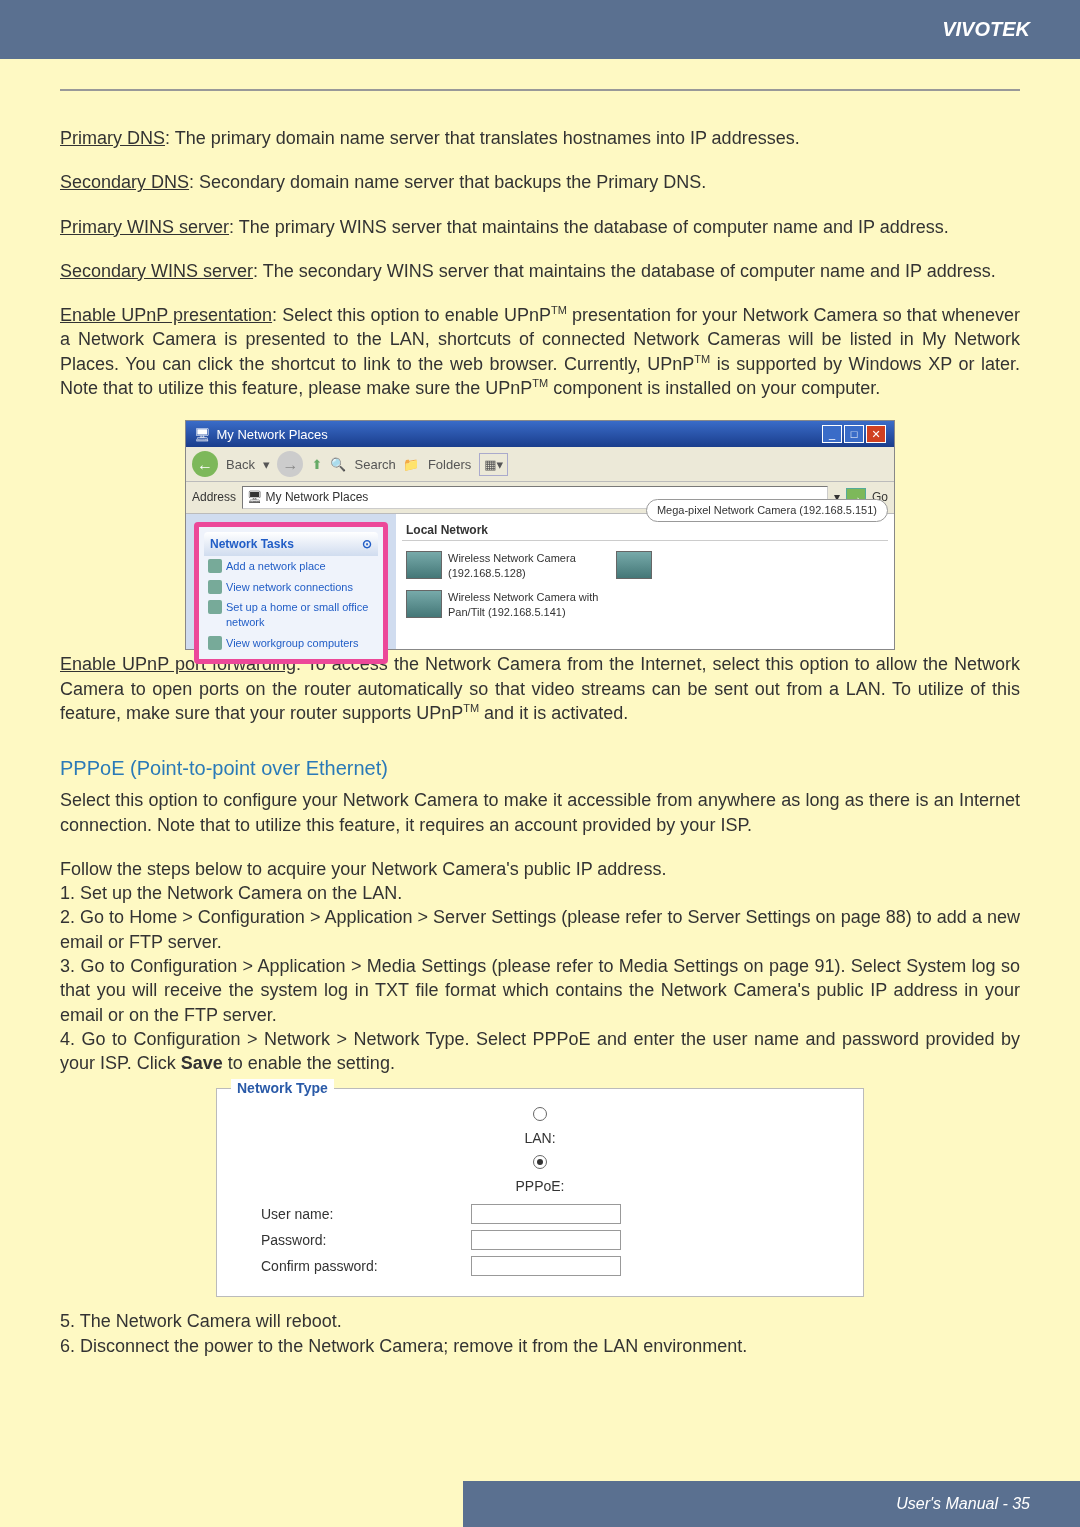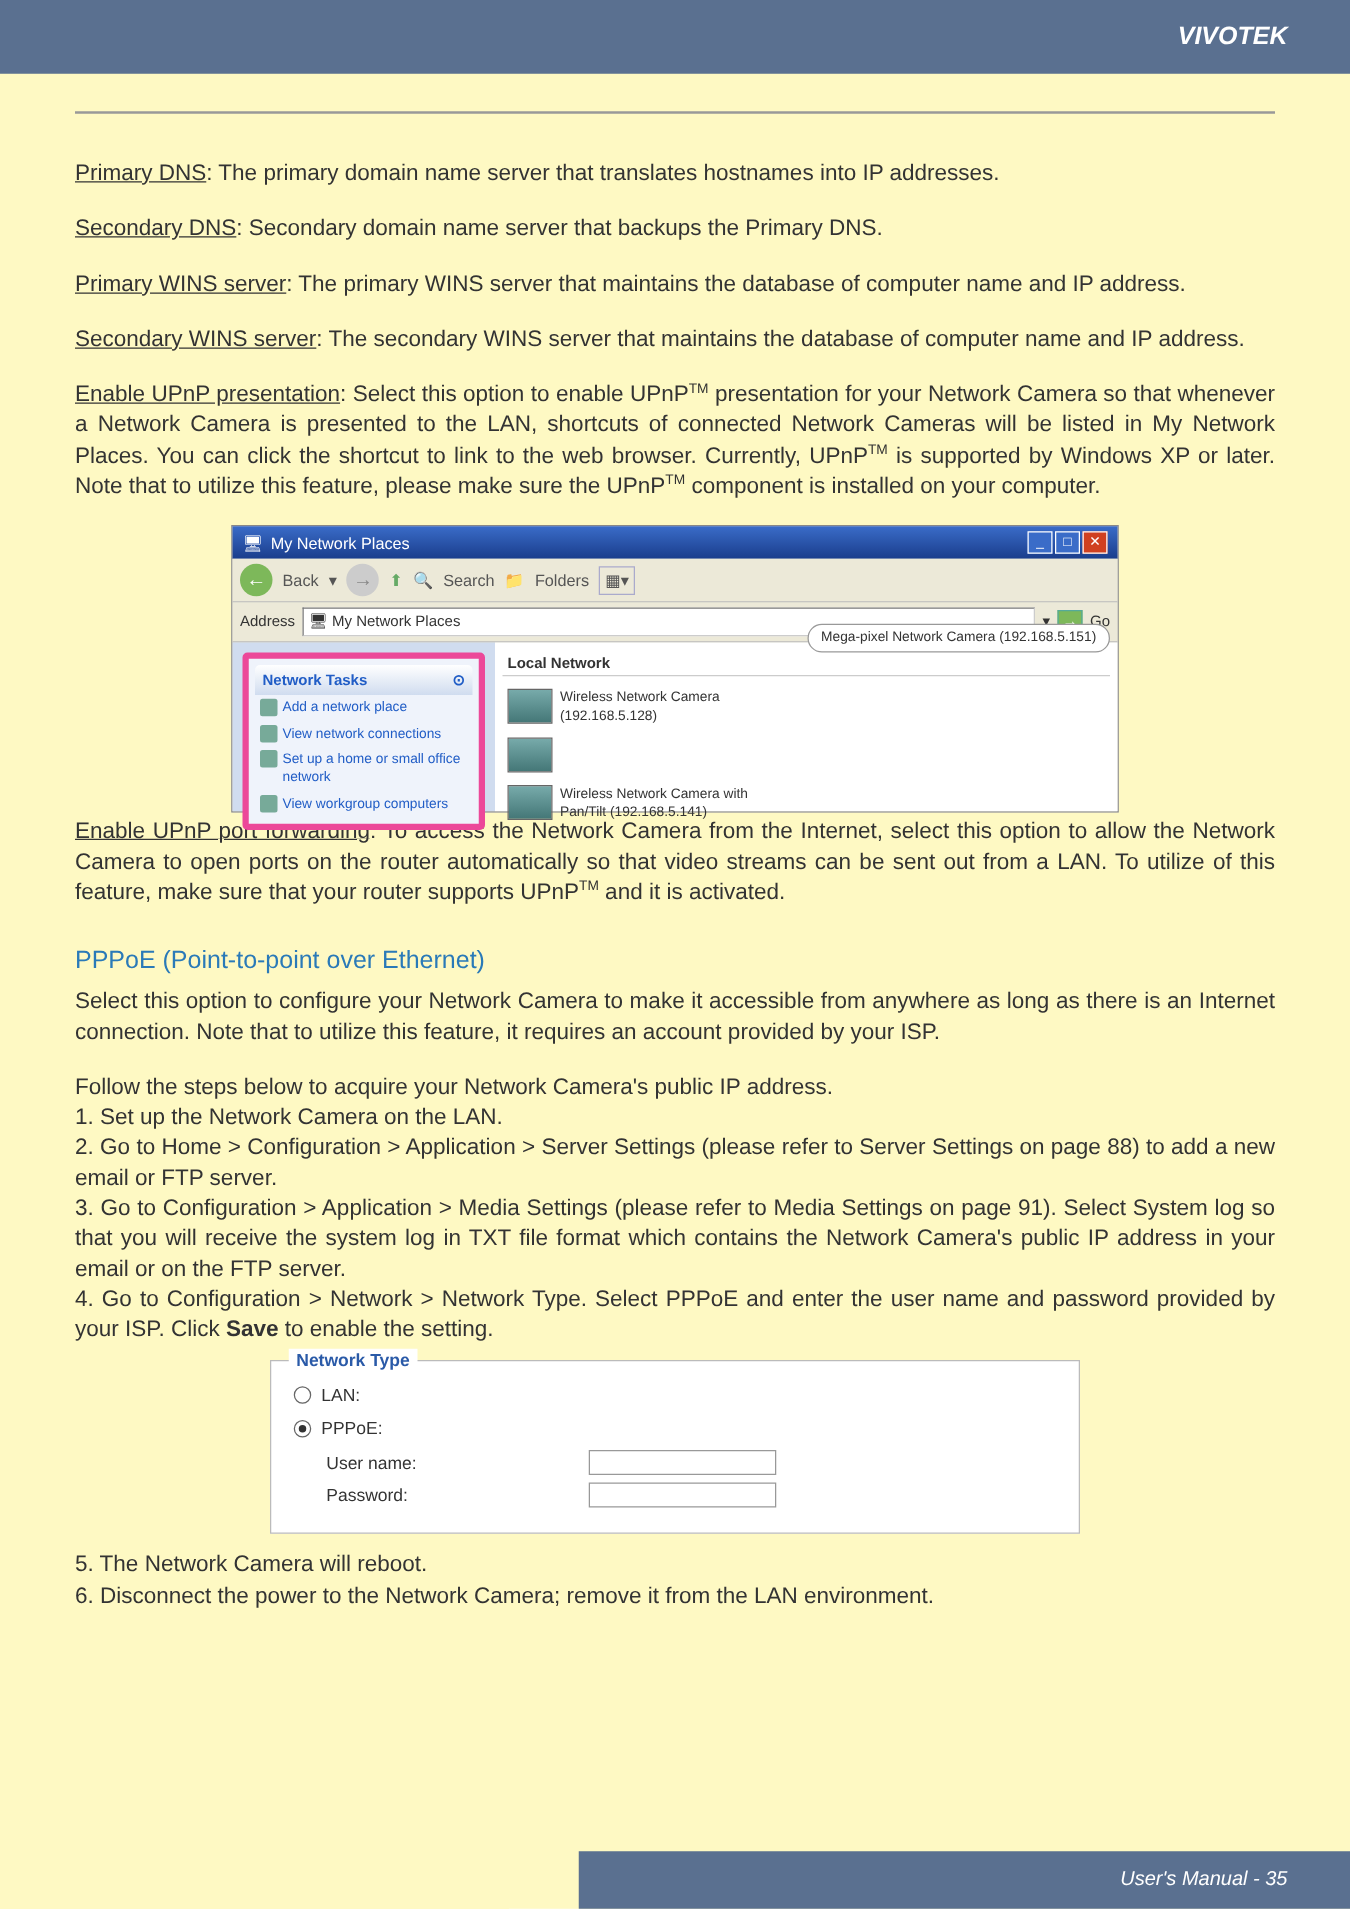--- a/index.html
+++ b/index.html
@@ -29,30 +29,30 @@
 .addr-input { flex: 1; background: #fff; border: 1px inset #ccc; padding: 2px 4px; }
 .go-btn { background: #7db85a; color: #fff; width: 20px; height: 18px; display: flex; align-items: center; justify-content: center; border: 1px solid #5a9; }
 .main-area { display: flex; height: 135px; }
 .sidebar { width: 210px; background: #d0dcef; padding: 8px; }
 .sidebar-box { background: #eff3fb; border: 5px solid #ec4899; border-radius: 4px; padding: 5px; }
 .sidebar-title { background: linear-gradient(180deg, #fff, #d0dcef); color: #215dc6; font-weight: bold; padding: 4px 6px; display: flex; justify-content: space-between; align-items: center; font-size: 12px; border-radius: 4px 4px 0 0; }
 .sidebar-item { color: #215dc6; font-size: 11px; padding: 3px 4px 3px 22px; position: relative; }
 .sidebar-item::before { content: ""; position: absolute; left: 4px; top: 3px; width: 14px; height: 14px; background: #7a9; border-radius: 2px; }
 .content-area { flex: 1; background: #fff; padding: 6px; }
 .content-header { font-weight: bold; font-size: 12px; padding: 2px 4px; border-bottom: 1px solid #ccc; }
-.items-row { display: flex; gap: 10px; padding: 10px 4px; flex-direction: column; }
+.items-row { display: flex; gap: 10px; padding: 10px 4px; }
 .item { display: flex; align-items: flex-start; gap: 6px; font-size: 11px; width: 200px; }
 .cam-icon { width: 36px; height: 28px; background: linear-gradient(180deg, #7aa 0%, #477 100%); border: 1px solid #666; position: relative; flex-shrink: 0; }
 .callout { position: absolute; right: 6px; top: 78px; background: #fff; border: 1px solid #999; border-radius: 18px; padding: 3px 10px; font-size: 11px; color: #333; }
 .pppoe-heading { color: #2a7ab8; font-size: 20px; margin-top: 30px; margin-bottom: 6px; }
 .steps { margin-bottom: 12px; }
 .step { text-align: justify; }
 .screenshot2 { width: 648px; margin: 4px auto 12px auto; border: 1px solid #bbb; background: #fff; padding: 10px 18px 14px 18px; position: relative; }
 .fieldset-label { position: absolute; top: -10px; left: 14px; background: #fff; color: #2a5aa8; font-size: 14px; padding: 0 6px; font-weight: bold; }
-.radio-row { display: flex; align-items: center; gap: 8px; margin: 8px 0; font-size: 14px; color: #333; }
+.radio-row { display: flex; align-items: center; gap: 8px; margin: 8px 0; font-size: 14px; color: #333; flex-direction: column; }
 .radio { width: 14px; height: 14px; border: 1px solid #666; border-radius: 50%; display: inline-flex; align-items: center; justify-content: center; }
 .radio.sel::after { content: ""; width: 6px; height: 6px; border-radius: 50%; background: #333; }
 .field-row { display: flex; align-items: center; margin: 6px 0 6px 26px; font-size: 14px; }
 .field-label { width: 210px; color: #333; }
 .field-input { width: 150px; height: 20px; border: 1px solid #999; background: #fff; }
 .footer { position: absolute; bottom: 0; right: 0; background: #5a7090; color: #fff; padding: 14px 50px; font-style: italic; font-size: 16px; width: 617px; text-align: right; }
 b { font-weight: bold; }
 </style>
 </head>
 <body>
@@ -183,20 +183,24 @@
         <span>PPPoE:</span>
       </div>
       <div class="field-row">
         <div class="field-label">User name:</div>
         <div class="field-input"></div>
       </div>
       <div class="field-row">
         <div class="field-label">Password:</div>
         <div class="field-input"></div>
       </div>
+      <div class="field-row">
+        <div class="field-label">Confirm password:</div>
+        <div class="field-input"></div>
+      </div>
     </div>
 
     <div class="step">5. The Network Camera will reboot.</div>
     <div class="step">6. Disconnect the power to the Network Camera; remove it from the LAN environment.</div>
   </div>
 
   <div class="footer">User's Manual - 35</div>
 </div>
 
 </body></html>

